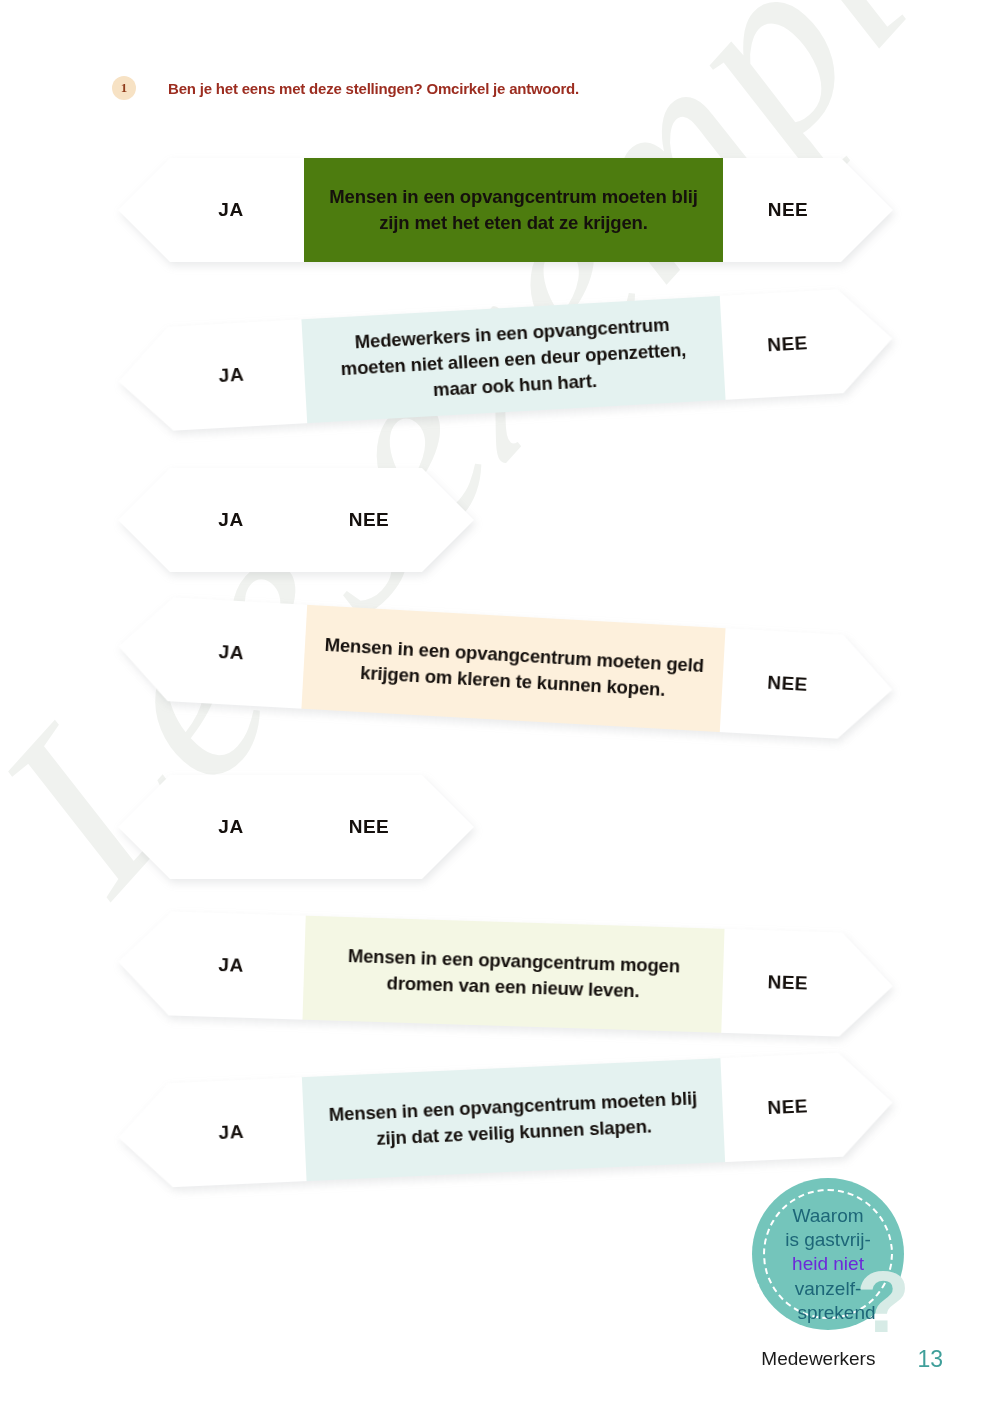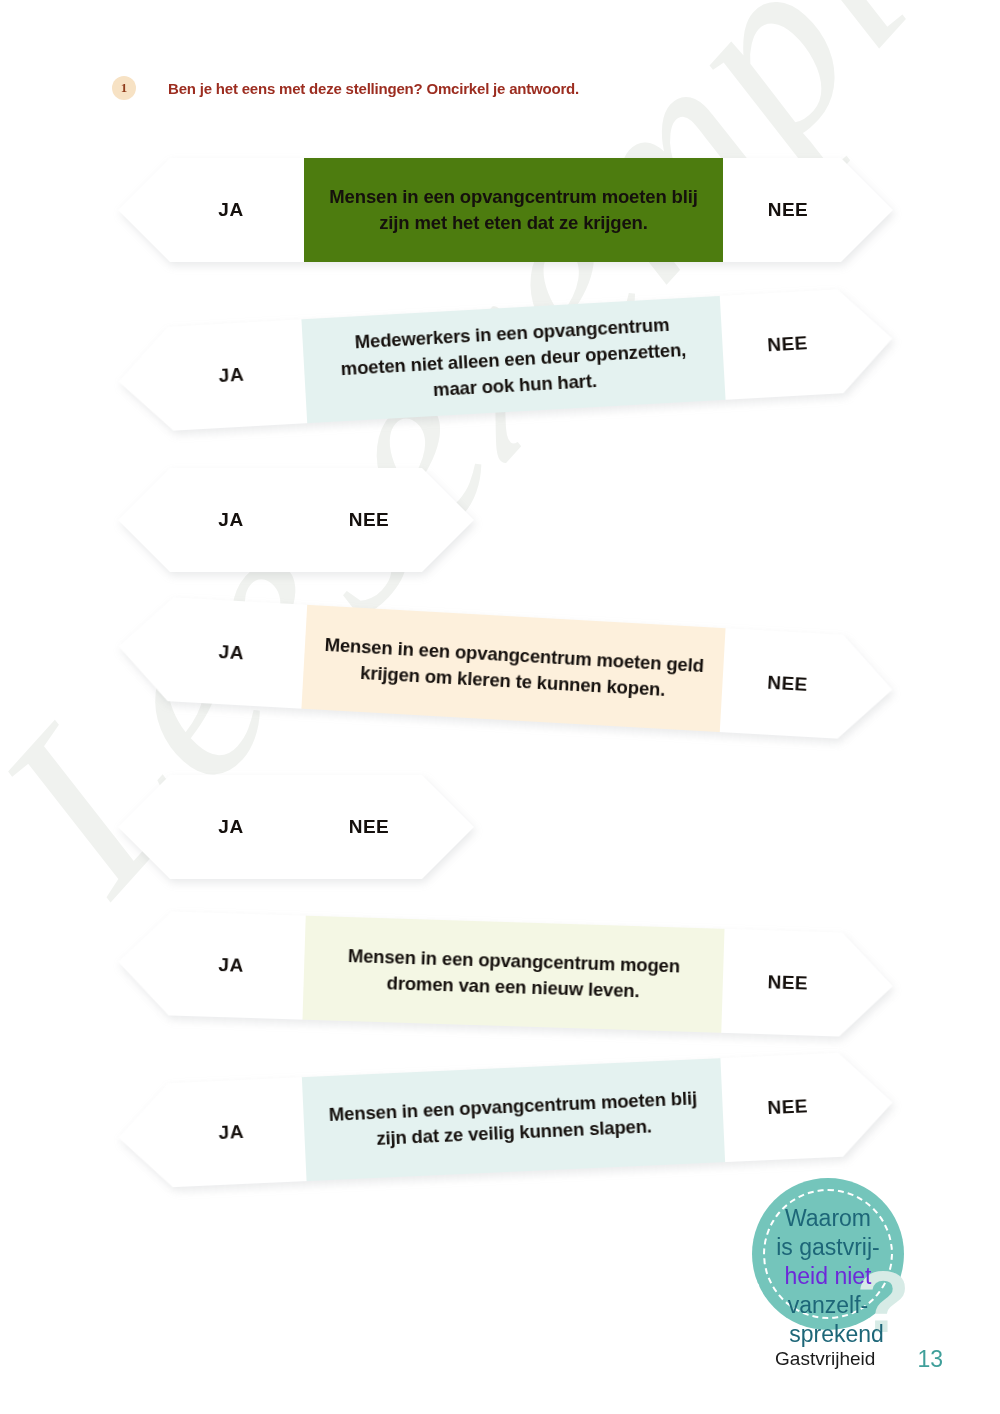--- a/index.html
+++ b/index.html
@@ -197,21 +197,21 @@
     width: 120px;
     height: 120px;
     display: flex;
     flex-direction: column;
     align-items: center;
     justify-content: flex-start;
     gap: 1px;
     z-index: 2;
   }
   #wonder-badge .badge-lines span {
-    font-size: 23px;
+    font-size: 19px;
     color: #1d6678;
     line-height: 1.22;
     text-align: center;
     white-space: nowrap;
   }
 
   
   #page-footer {
     position: absolute;
     left: 0;
@@ -350,15 +350,15 @@
     <span style="color: rgb(29, 102, 120);">Waarom</span>
     <span style="color: rgb(29, 102, 120);">is gastvrij-</span>
     <span style="color: #6d28d9;">heid niet</span>
     <span style="color: rgb(29, 102, 120);">vanzelf-</span>
     <span style="color: rgb(29, 102, 120); margin-left: 17px;">sprekend</span>
   </div>
   <div class="qmark">?</div>
 </div>
 
 <div id="page-footer">
-  <div class="footer-title">Gastvrijheid</div>
+  <div class="footer-title">Medewerkers</div>
   <div class="footer-pagenum" style="color: rgb(63, 159, 154);">13</div>
 </div>
 
 </body></html>

